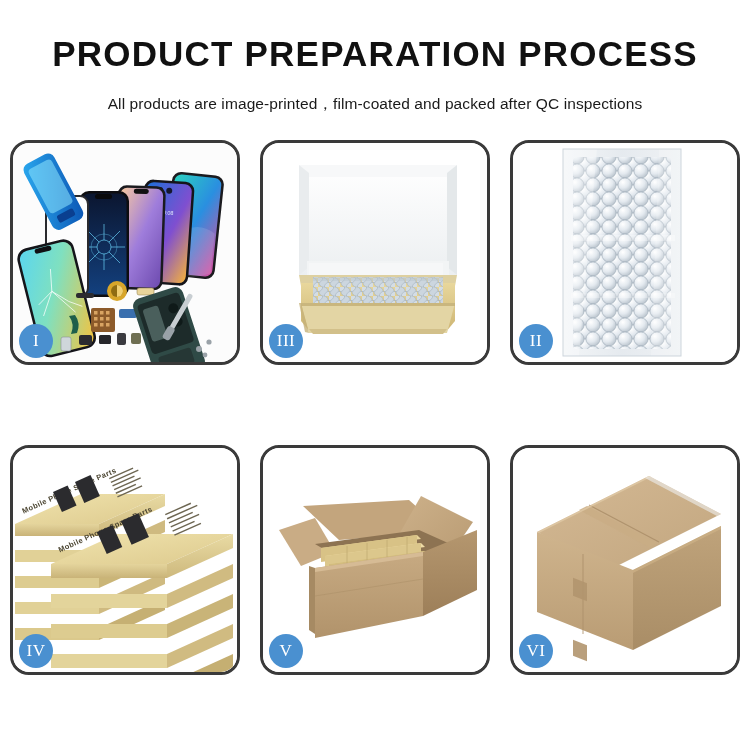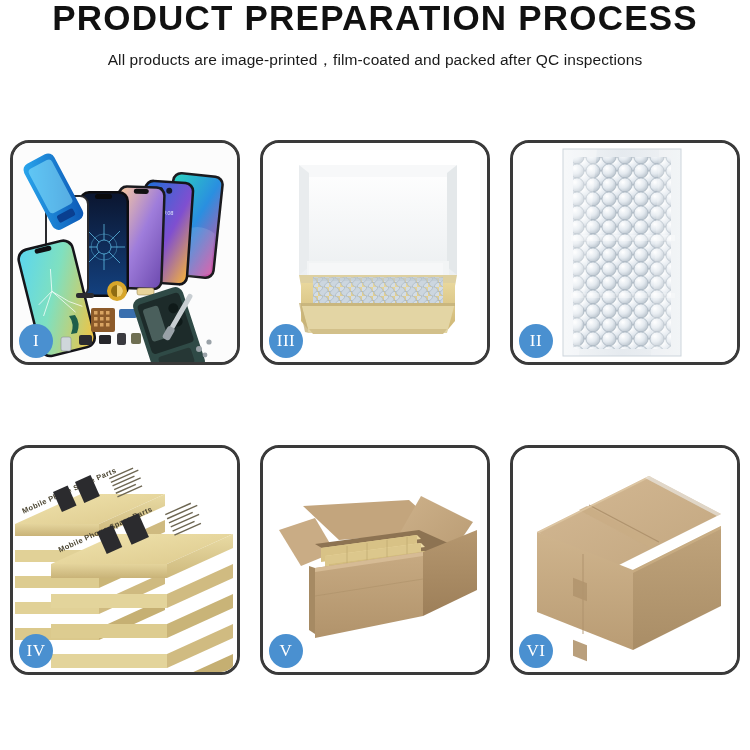--- a/index.html
+++ b/index.html
@@ -4,27 +4,27 @@
 <style>
   html,body{margin:0;padding:0;}
   body{
     width:750px;height:750px;background:#ffffff;
     font-family:"Liberation Sans", sans-serif;
     overflow:hidden;position:relative;
   }
   .page{width:750px;height:750px;position:relative;}
 
   
-  .header{text-align:center;}
+  .header{text-align:center;padding-top:36px;}
   .title{
     font-size:35px;font-weight:700;letter-spacing:1.2px;color:#111;
     line-height:1.05;white-space:nowrap;
   }
   .subtitle{
-    font-size:15.5px;color:#1a1a1a;margin-top:13px;letter-spacing:.1px;
+    font-size:15.5px;color:#1a1a1a;margin-top:21px;letter-spacing:.1px;
     white-space:nowrap;font-weight:400;
   }
 
   
   .grid{
     position:absolute;left:10px;top:140px;
     width:730px;
     display:grid;
     grid-template-columns:230px 230px 230px;
     grid-template-rows:225px 230px;

